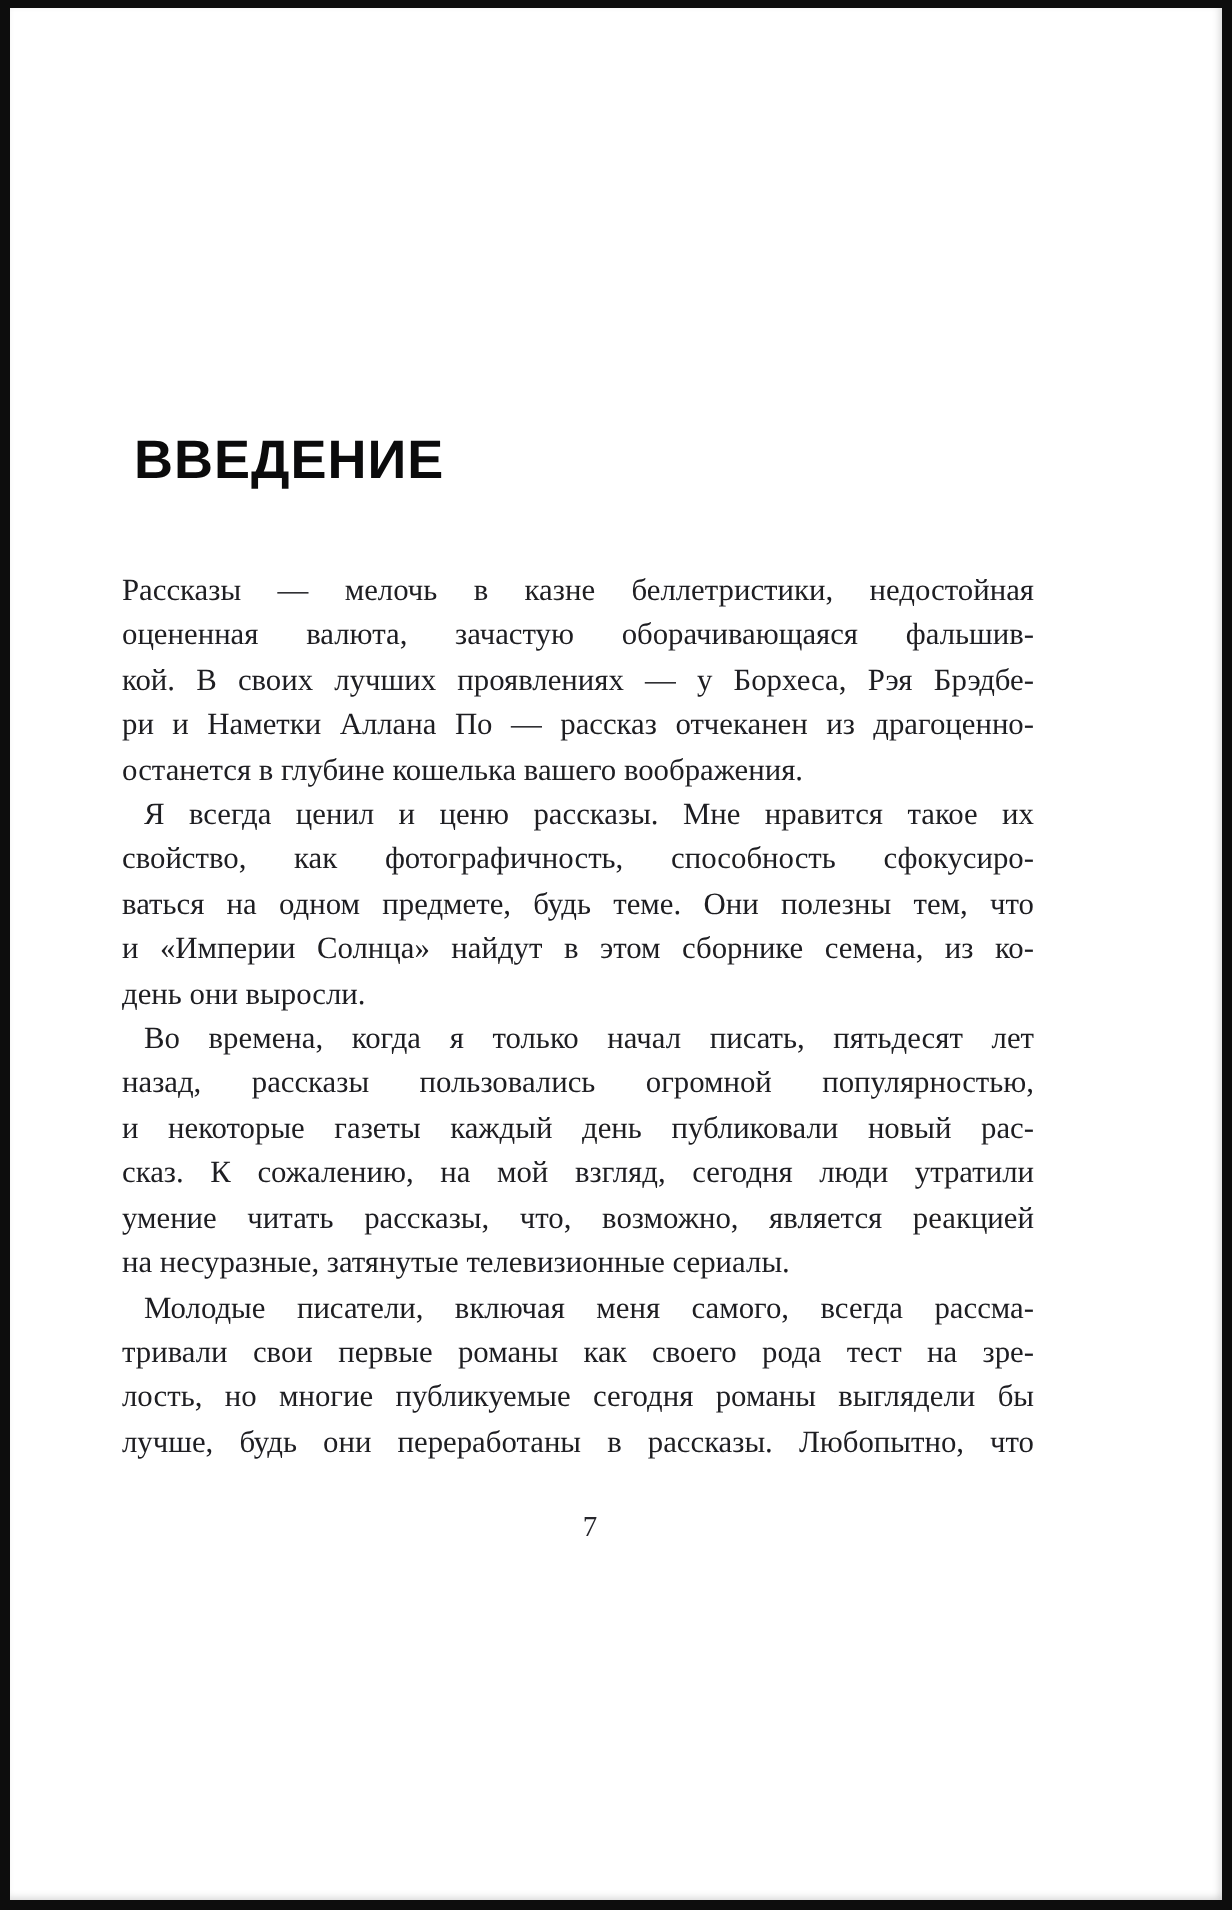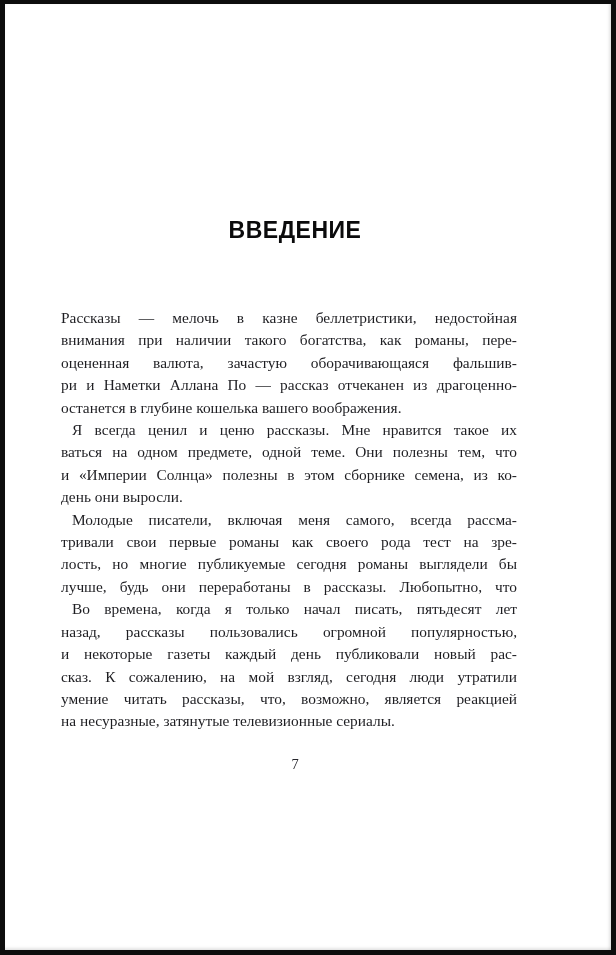--- a/index.html
+++ b/index.html
@@ -30,28 +30,28 @@
     left: 56px;
     top: 0;
     width: 456px;
   }
   .chapter-heading {
     margin: 213px 0 0 0;
     position: relative;
     left: 6px;
     font-family: "Liberation Sans", sans-serif;
     font-weight: bold;
-    font-size: 23px;
+    font-size: 27px;
     line-height: 27px;
     letter-spacing: 0.5px;
-    text-align: center;
+    text-align: left;
     color: #0b0b0c;
   }
   .body-text {
-    margin-top: 63px;
+    margin-top: 41px;
     color: #1e1e22;
   }
   .line {
     font-size: 15.4px;
     line-height: 22.4px;
     text-align: justify;
     text-align-last: justify;
     text-justify: inter-word;
     white-space: normal;
   }
@@ -78,48 +78,49 @@
 <div class="stage">
   <div class="page">
     <div class="content">
 
       <h1 class="chapter-heading">ВВЕДЕНИЕ</h1>
 
       <div class="body-text">
 
         <div class="para">
           <div class="line">Рассказы — мелочь в казне беллетристики, недостойная</div>
-          <div class="line">внимания при наличии такого богатства, как романы, пере-</div>
           <div class="line">оцененная валюта, зачастую оборачивающаяся фальшив-</div>
+          <div class="line">кой. В своих лучших проявлениях — у Борхеса, Рэя Брэдбе-</div>
           <div class="line">ри и Наметки Аллана По — рассказ отчеканен из драгоценно-</div>
           <div class="line short">останется в глубине кошелька вашего воображения.</div>
         </div>
 
         <div class="para">
           <div class="line indent">Я всегда ценил и ценю рассказы. Мне нравится такое их</div>
-          <div class="line">ваться на одном предмете, одной теме. Они полезны тем, что</div>
-          <div class="line">и «Империи Солнца» полезны в этом сборнике семена, из ко-</div>
+          <div class="line">свойство, как фотографичность, способность сфокусиро-</div>
+          <div class="line">ваться на одном предмете, будь теме. Они полезны тем, что</div>
+          <div class="line">и «Империи Солнца» найдут в этом сборнике семена, из ко-</div>
           <div class="line short">день они выросли.</div>
-        </div>
-
-        <div class="para">
-          <div class="line indent">Молодые писатели, включая меня самого, всегда рассма-</div>
-          <div class="line">тривали свои первые романы как своего рода тест на зре-</div>
-          <div class="line">лость, но многие публикуемые сегодня романы выглядели бы</div>
-          <div class="line">лучше, будь они переработаны в рассказы. Любопытно, что</div>
         </div>
 
         <div class="para">
           <div class="line indent">Во времена, когда я только начал писать, пятьдесят лет</div>
           <div class="line">назад, рассказы пользовались огромной популярностью,</div>
           <div class="line">и некоторые газеты каждый день публиковали новый рас-</div>
           <div class="line">сказ. К сожалению, на мой взгляд, сегодня люди утратили</div>
           <div class="line">умение читать рассказы, что, возможно, является реакцией</div>
           <div class="line short">на несуразные, затянутые телевизионные сериалы.</div>
         </div>
 
+        <div class="para">
+          <div class="line indent">Молодые писатели, включая меня самого, всегда рассма-</div>
+          <div class="line">тривали свои первые романы как своего рода тест на зре-</div>
+          <div class="line">лость, но многие публикуемые сегодня романы выглядели бы</div>
+          <div class="line">лучше, будь они переработаны в рассказы. Любопытно, что</div>
+        </div>
+
       </div>
 
       <div class="page-number">7</div>
 
     </div>
   </div>
 </div>
 
 </body></html>

